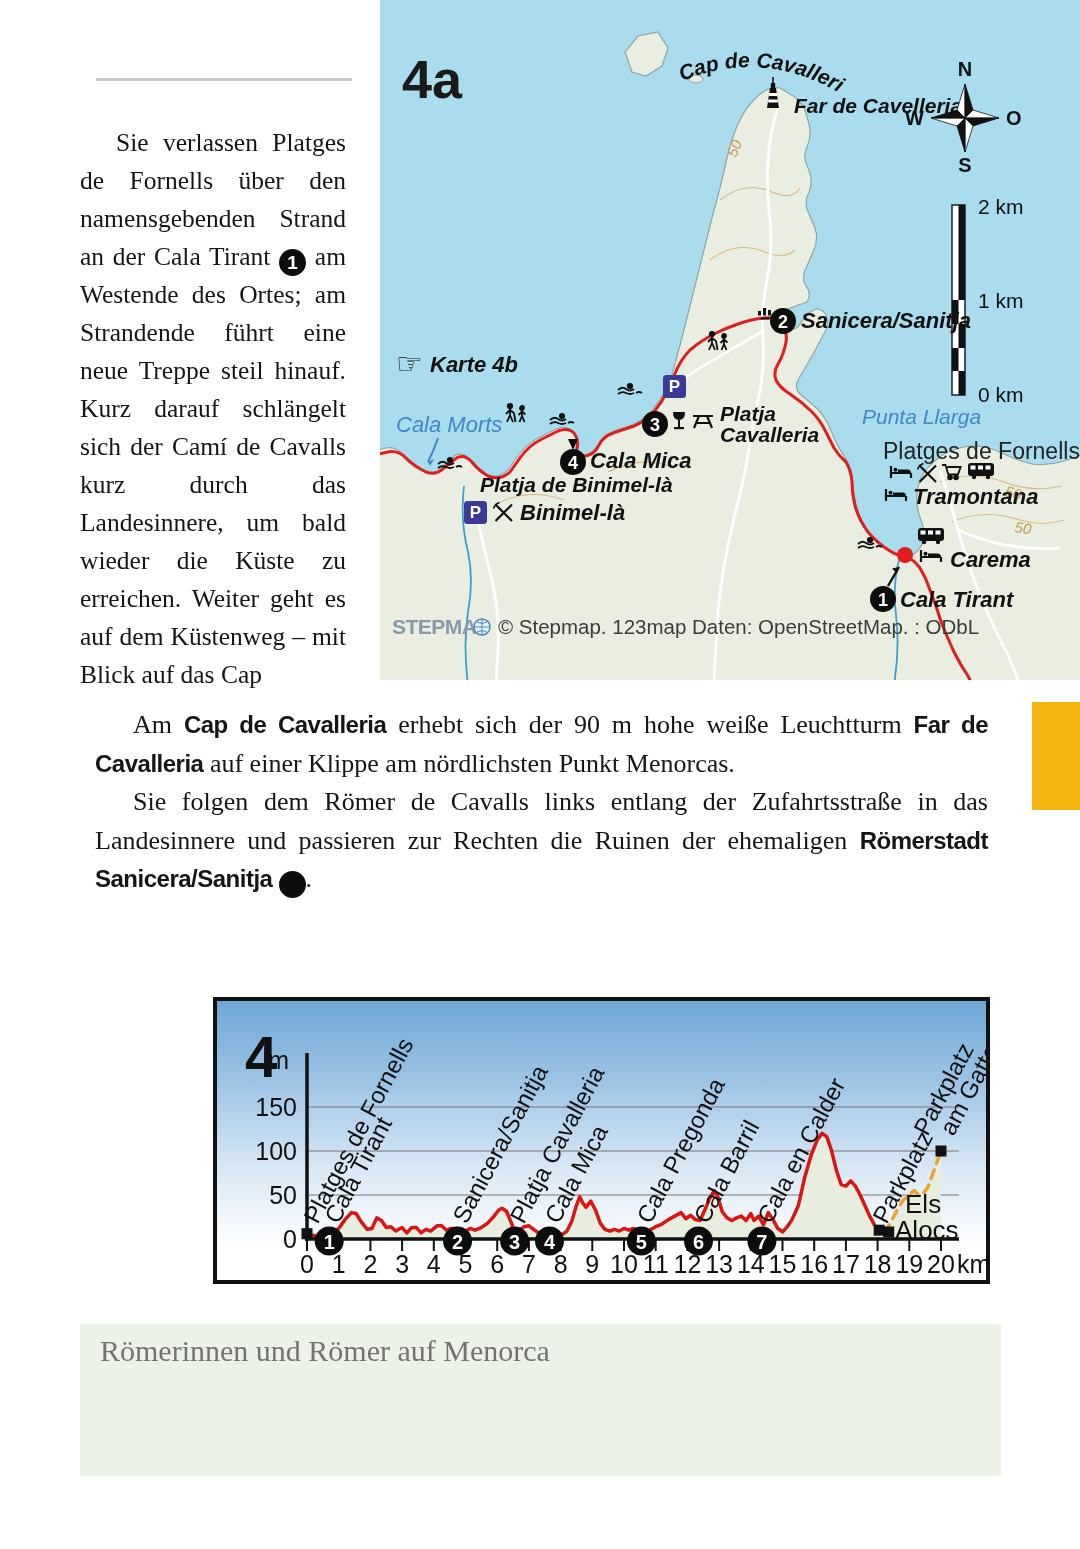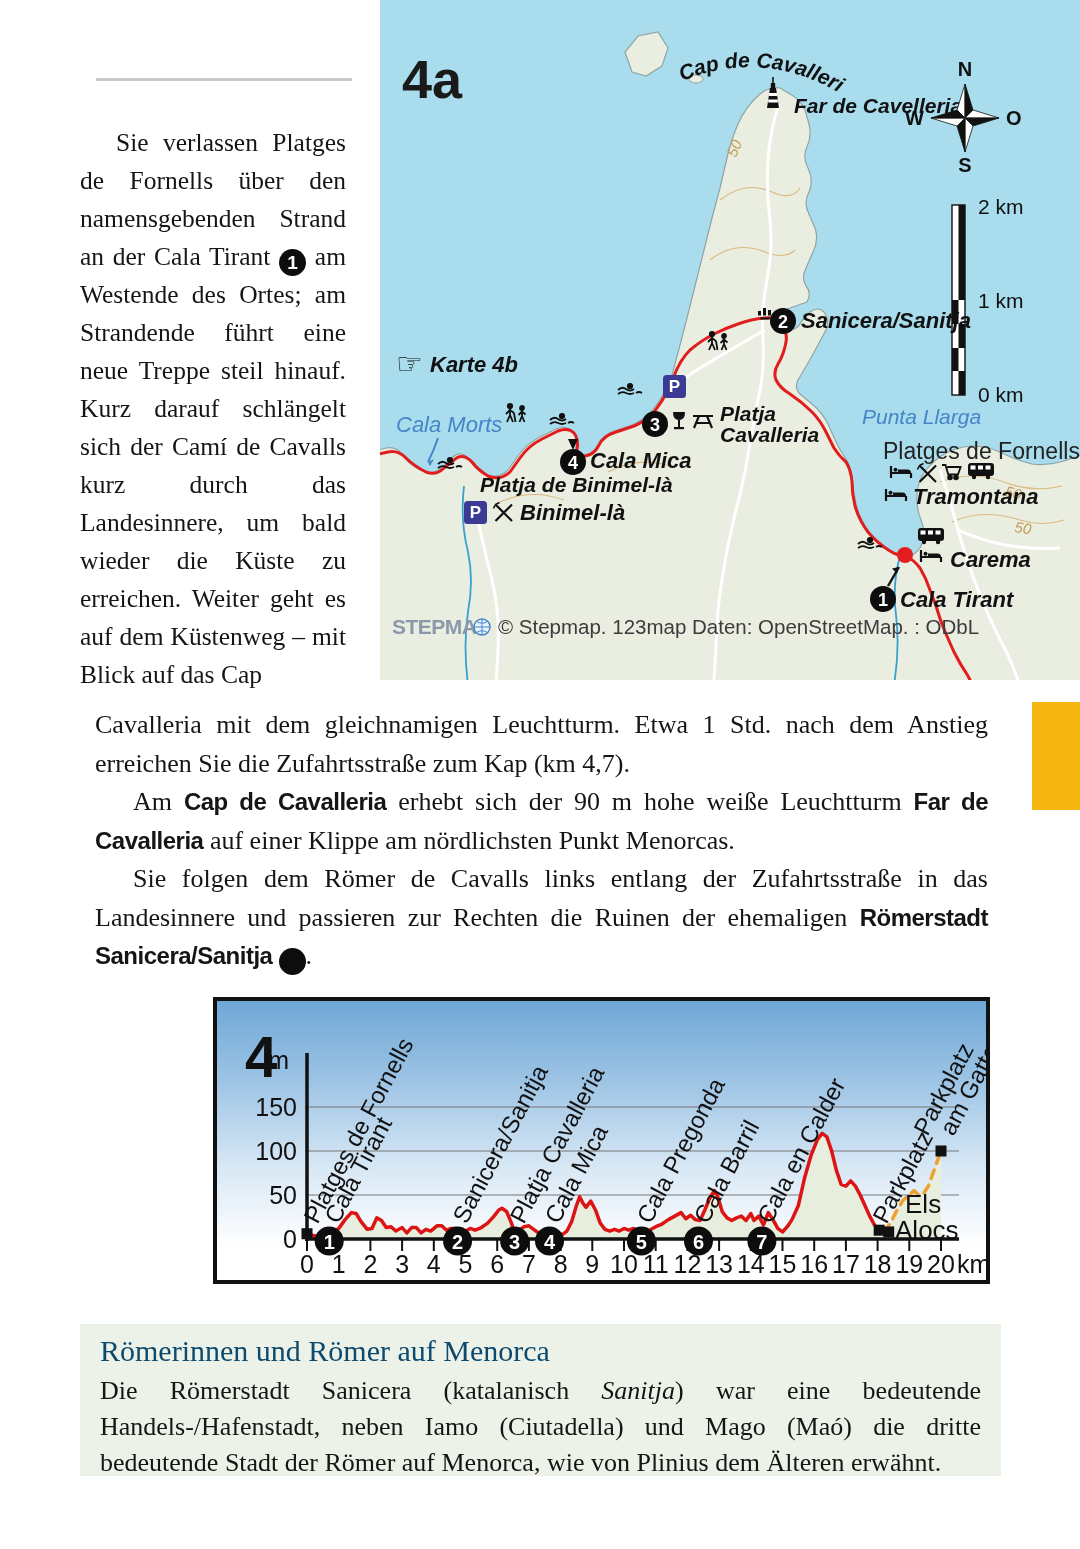--- a/index.html
+++ b/index.html
@@ -23,21 +23,21 @@
   #map{position:absolute;left:380px;top:0;width:700px;height:680px;}
   
   .yellowtab{position:absolute;left:1032px;top:702px;width:48px;height:108px;background:#f6b713;}
   
   #chart{position:absolute;left:213px;top:997px;width:769px;height:279px;border:4px solid #111;
          background:linear-gradient(180deg,#6ea7d6 0%,#9cc3e4 28%,#d8e8f5 60%,#ffffff 88%);}
   #chart svg{position:absolute;left:0;top:0;}
   
   .infobox{position:absolute;left:80px;top:1324px;width:881px;height:134px;background:#edf2e9;
            padding:10px 20px 8px 20px;}
-  .infobox h2{margin:0 0 5px 0;font-size:30px;font-weight:normal;color:#0c4a6e;
+  .infobox h2{margin:0 0 5px 0;font-size:30px;font-weight:normal;color:#737373;
               font-family:"Liberation Serif",serif;}
   .infobox .ibody{font-size:26px;line-height:36px;text-align:justify;}
   text{font-family:"Liberation Sans",sans-serif;}
 </style>
 </head>
 <body>
 
 <div id="page">
 
   <div class="divider"></div>
@@ -264,21 +264,20 @@
     <text x="12" y="634" font-size="21" font-weight="bold" fill="#8a98aa" letter-spacing="-0.5">STEPMAP</text>
     <circle cx="102" cy="627" r="8" fill="#eaf4fb" stroke="#4585c8" stroke-width="1.4"></circle>
     <path d="M 94,627 H 110 M 102,619 V 635 M 96.5,621.5 Q 102,625 107.5,621.5 M 96.5,632.5 Q 102,629 107.5,632.5" stroke="#4585c8" stroke-width="1" fill="none"></path>
     <text x="118" y="634" font-size="20.5" fill="#3c3c3c">© Stepmap. 123map  Daten: OpenStreetMap. : ODbL</text>
   </svg>
   </div>
 
   <div class="yellowtab"></div>
 
   <div class="bodytext">
-    <p><span>Cavalleria mit dem gleichnamigen Leuchtturm. Etwa 1 Std. nach dem Anstieg erreichen Sie die Zufahrtsstraße zum Kap (km 4,7).</span></p>
     <p class="ind"><span>Am </span><b>Cap de Cavalleria</b><span> erhebt sich der 90 m hohe weiße Leuchtturm </span><b>Far de Cavalleria</b><span> auf einer Klippe am nördlichsten Punkt Menorcas.</span></p>
     <p class="ind"><span>Sie folgen dem Römer de Cavalls links entlang der Zufahrtsstraße in das Landesinnere und passieren zur Rechten die Ruinen der ehemaligen </span><b>Römerstadt Sanicera/Sanitja </b><span class="badge">2</span><span>.</span></p>
   </div>
 
   <div id="chart">
     <svg id="elev-svg" width="769" height="279" viewBox="0 0 769 279">
         <line x1="88" y1="194" x2="742" y2="194" stroke="#777" stroke-width="1.2"></line>
         <line x1="88" y1="150" x2="742" y2="150" stroke="#777" stroke-width="1.2"></line>
         <line x1="88" y1="106" x2="742" y2="106" stroke="#777" stroke-width="1.2"></line>
         <path d="M 90,238 L 90,232.72 L 96.34,234.48 L 104.265,236.24 L 109.02,236.24 L 115.36,232.72 L 121.7,227.44 L 128.04,218.64 L 134.38,211.6 L 139.135,212.48 L 143.89,220.4 L 150.23,228.32 L 154.985,227.44 L 159.74,216.88 L 164.495,219.52 L 169.25,226.56 L 174.005,225.68 L 178.76,230.08 L 185.1,226.56 L 189.855,231.84 L 194.60999999999999,226.56 L 199.365,226.56 L 204.12,231.84 L 208.875,228.32 L 213.63,230.08 L 219.97,224.8 L 224.725,224.8 L 229.48000000000002,229.2 L 234.23499999999999,227.44 L 238.99,227.44 L 243.74499999999998,229.2 L 248.5,230.08 L 253.255,227.44 L 258.01,229.2 L 264.35,226.56 L 270.69,222.16 L 277.03,215.12 L 281.78499999999997,208.96 L 284.95500000000004,207.2 L 289.71,210.72 L 294.46500000000003,222.16 L 297.635,231.84 L 302.39,229.2 L 307.145,225.68 L 311.9,224.8 L 316.655,228.32 L 321.40999999999997,231.84 L 326.16499999999996,230.96 L 330.91999999999996,233.6 L 335.67499999999995,234.48 L 340.43,231.84 L 345.18500000000006,233.6 L 349.94,230.08 L 354.695,220.4 L 359.45,204.56 L 362.62,195.76 L 365.78999999999996,201.92000000000002 L 368.96000000000004,206.32 L 373.715,200.16 L 378.46999999999997,208.96 L 383.22499999999997,222.16 L 387.98,228.32 L 392.735,230.08 L 397.48999999999995,228.32 L 402.245,230.08 L 407,227.44 L 411.755,229.2 L 416.51,227.44 L 421.265,230.08 L 426.02,231.84 L 432.36,229.2 L 438.7,225.68 L 445.03999999999996,223.04 L 451.38,218.64 L 457.71999999999997,215.12 L 464.06,211.6 L 468.81499999999994,217.76 L 473.57,214.24 L 478.325,218.64 L 483.08,219.52 L 487.83500000000004,208.96 L 492.59,197.52 L 497.34499999999997,189.6 L 500.515,194.88 L 505.27,210.72 L 510.025,216.88 L 514.78,219.52 L 519.5350000000001,216.88 L 524.29,215.12 L 529.045,219.52 L 533.8,212.48 L 536.97,219.52 L 541.7249999999999,215.12 L 546.48,223.92 L 551.235,211.6 L 555.99,218.64 L 560.745,227.44 L 565.5,230.96 L 570.255,225.68 L 575.01,218.64 L 581.3499999999999,204.56 L 587.6899999999999,176.4 L 594.03,154.4 L 600.3700000000001,138.56 L 605.125,132.4 L 609.88,135.92000000000002 L 614.635,150 L 619.39,169.36 L 624.145,183.44 L 628.9,185.2 L 633.655,179.92000000000002 L 638.41,185.2 L 643.165,194 L 647.9200000000001,204.56 L 652.675,215.12 L 657.43,223.92 L 662.1850000000001,229.2 L 666.9399999999999,230.96 L 673.28,222.16 L 679.62,209.84 L 685.96,199.28 L 692.3,194 L 697.055,189.6 L 701.8100000000001,194 L 706.5649999999999,192.24 L 711.32,185.2 L 716.0749999999999,172 L 720.8299999999999,158.8 L 724,150 L 724,238 Z" fill="#e7eedd" stroke="none"></path>
@@ -364,16 +363,15 @@
         <text transform="translate(710.415,136) rotate(-62)" font-size="24" fill="#111">Parkplatz</text>
         <text transform="translate(736.415,136) rotate(-62)" font-size="24" fill="#111">am Gatter</text>
         <text x="688.035" y="212" font-size="26" fill="#111">Els</text>
         <text x="678.035" y="238" font-size="26" fill="#111">Alocs</text>
         <text x="28" y="76" font-size="58" font-weight="bold" fill="#111">4</text>
       </svg>
   </div>
 
   <div class="infobox">
     <h2>Römerinnen und Römer auf Menorca</h2>
-    <div class="ibody"><span>Die Römerstadt Sanicera (katalanisch </span><i>Sanitja</i><span>) war eine bedeutende Handels-/Hafenstadt, neben Iamo (Ciutadella) und Mago (Maó) die dritte bedeutende Stadt der Römer auf Menorca, wie von Plinius dem Älteren erwähnt.</span></div>
   </div>
 
 </div>
 
 </body></html>

